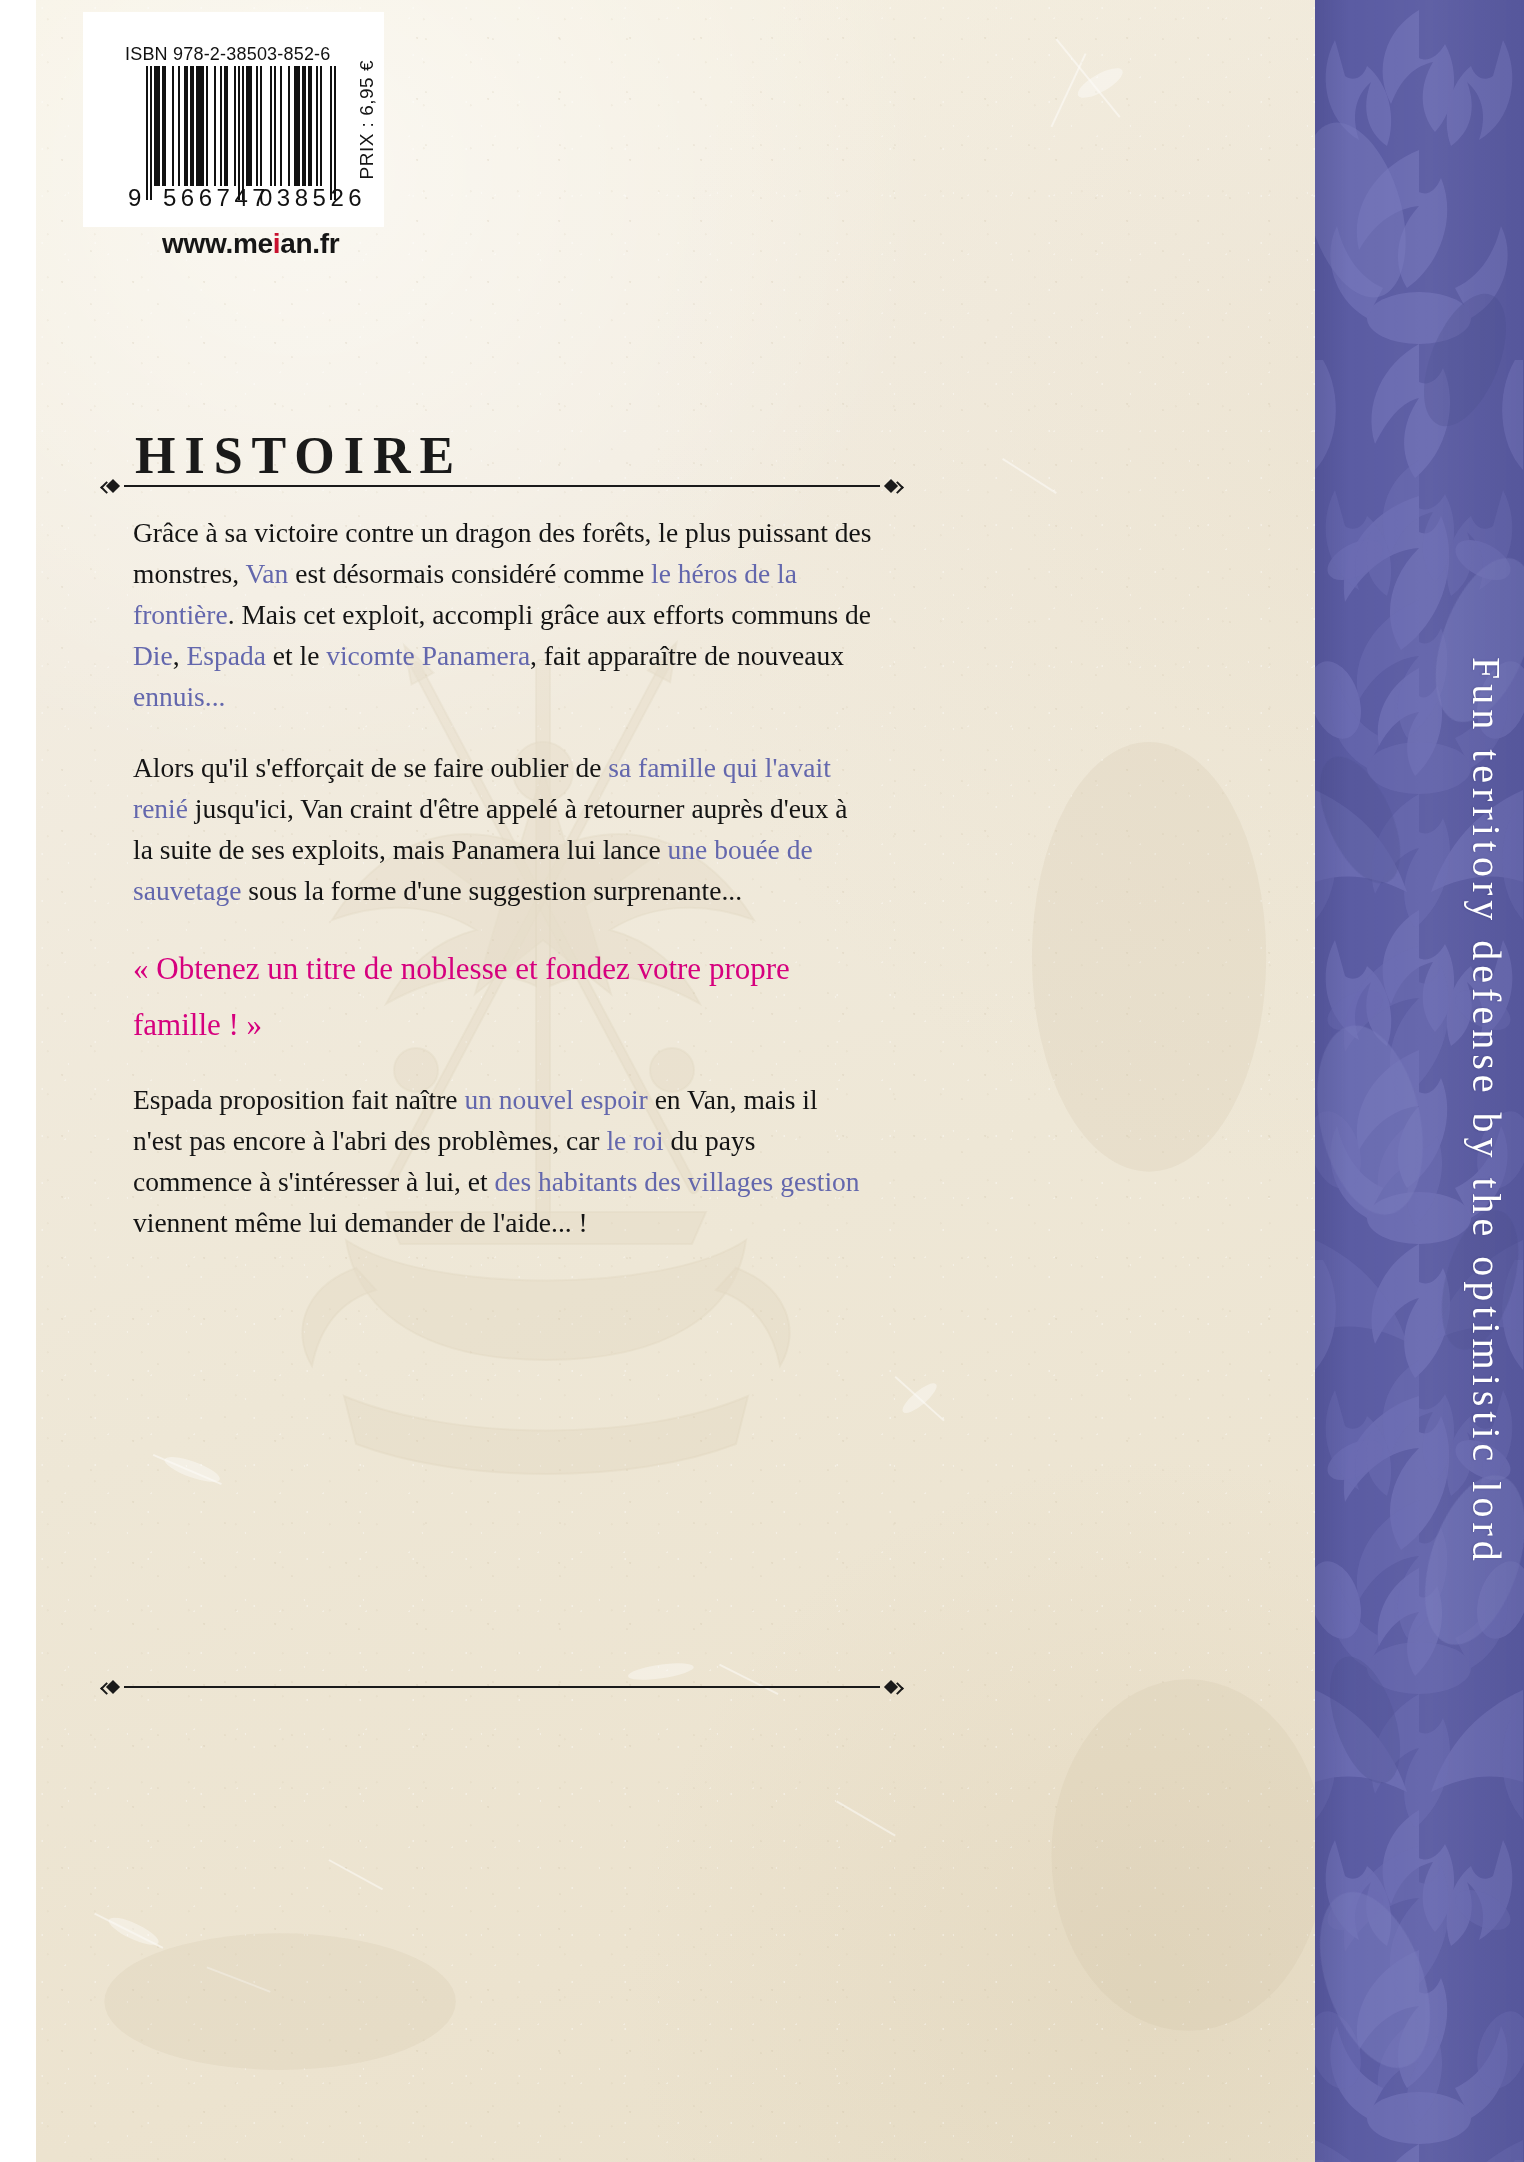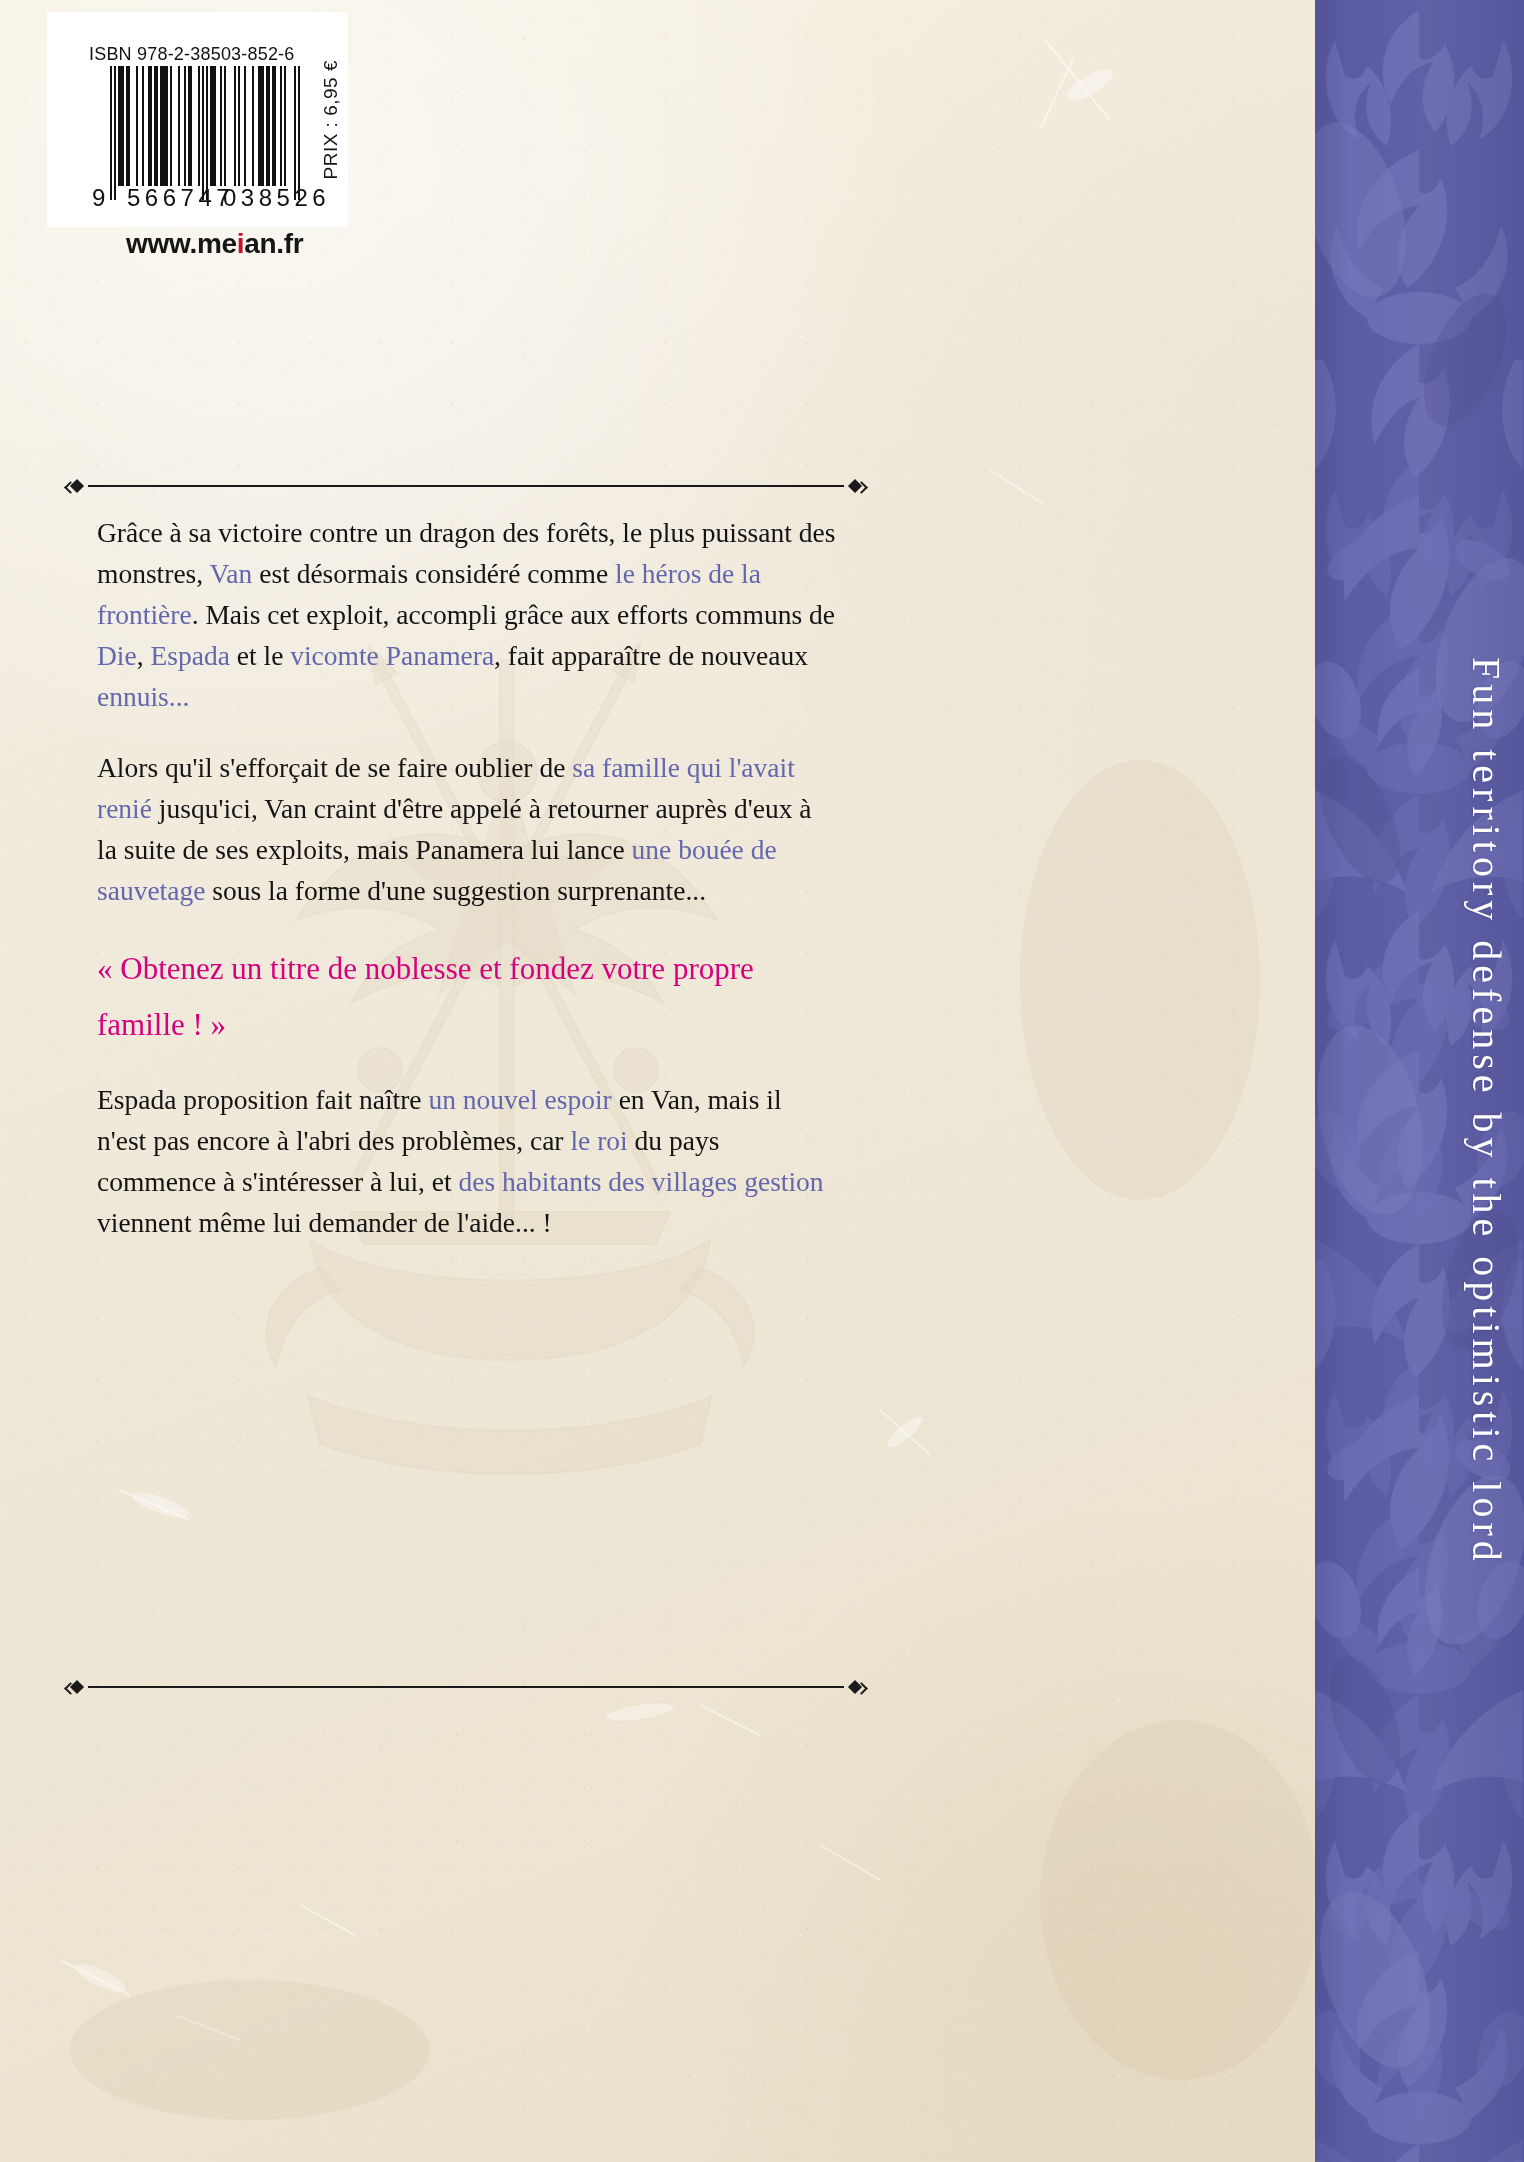--- a/index.html
+++ b/index.html
@@ -17,20 +17,21 @@
 
   
   #page {
     position: absolute;
     inset: 0;
     background:
       radial-gradient(ellipse 60% 40% at 18% 8%, rgba(255,255,255,0.55), rgba(255,255,255,0) 70%),
       radial-gradient(ellipse 50% 35% at 75% 92%, rgba(214,198,166,0.30), rgba(255,255,255,0) 70%),
       radial-gradient(ellipse 70% 50% at 90% 20%, rgba(224,210,180,0.25), rgba(255,255,255,0) 70%),
       linear-gradient(160deg, #f6f1e2 0%, #f2ece0 25%, #eee7d6 55%, #ece3cf 80%, #e8dfc9 100%);
+    margin-left: 36px;
   }
 
   
   #grain {
     position: absolute;
     inset: 0;
     opacity: 0.5;
     background-image:
       radial-gradient(circle at 12% 17%, rgba(255,255,255,0.8) 0.8px, transparent 1.2px),
       radial-gradient(circle at 37% 62%, rgba(190,175,145,0.35) 0.9px, transparent 1.3px),
@@ -383,20 +384,23 @@
 
     <div id="barcode-leading-digit">9</div>
     <div id="barcode-digits-left">566747</div>
     <div id="barcode-digits-right">038526</div>
 
     <div id="price-text">PRIX : 6,95 €</div>
   </div>
 
   <div id="website"><span>www.me</span><span class="accent">i</span><span>an.fr</span></div>
 
+  <div id="histoire-wrap">
+    <div id="histoire-title">HISTOIRE</div>
+  </div>
   <div class="rule-row" id="histoire-rule">
     <span class="orn"></span>
     <span class="rule-line"></span>
     <span class="orn right"></span>
   </div>
 
   <div id="copy">
 
     <p><span>Grâce à sa victoire contre un dragon des forêts, le plus puissant des monstres, </span><span class="hl">Van</span><span> est désormais considéré comme </span><span class="hl">le héros de la frontière</span><span>. Mais cet exploit, accompli grâce aux efforts communs de </span><span class="hl">Die</span><span>, </span><span class="hl">Espada</span><span> et le </span><span class="hl">vicomte Panamera</span><span>, fait apparaître de nouveaux </span><span class="hl">ennuis</span><span class="hl">...</span></p>
 

